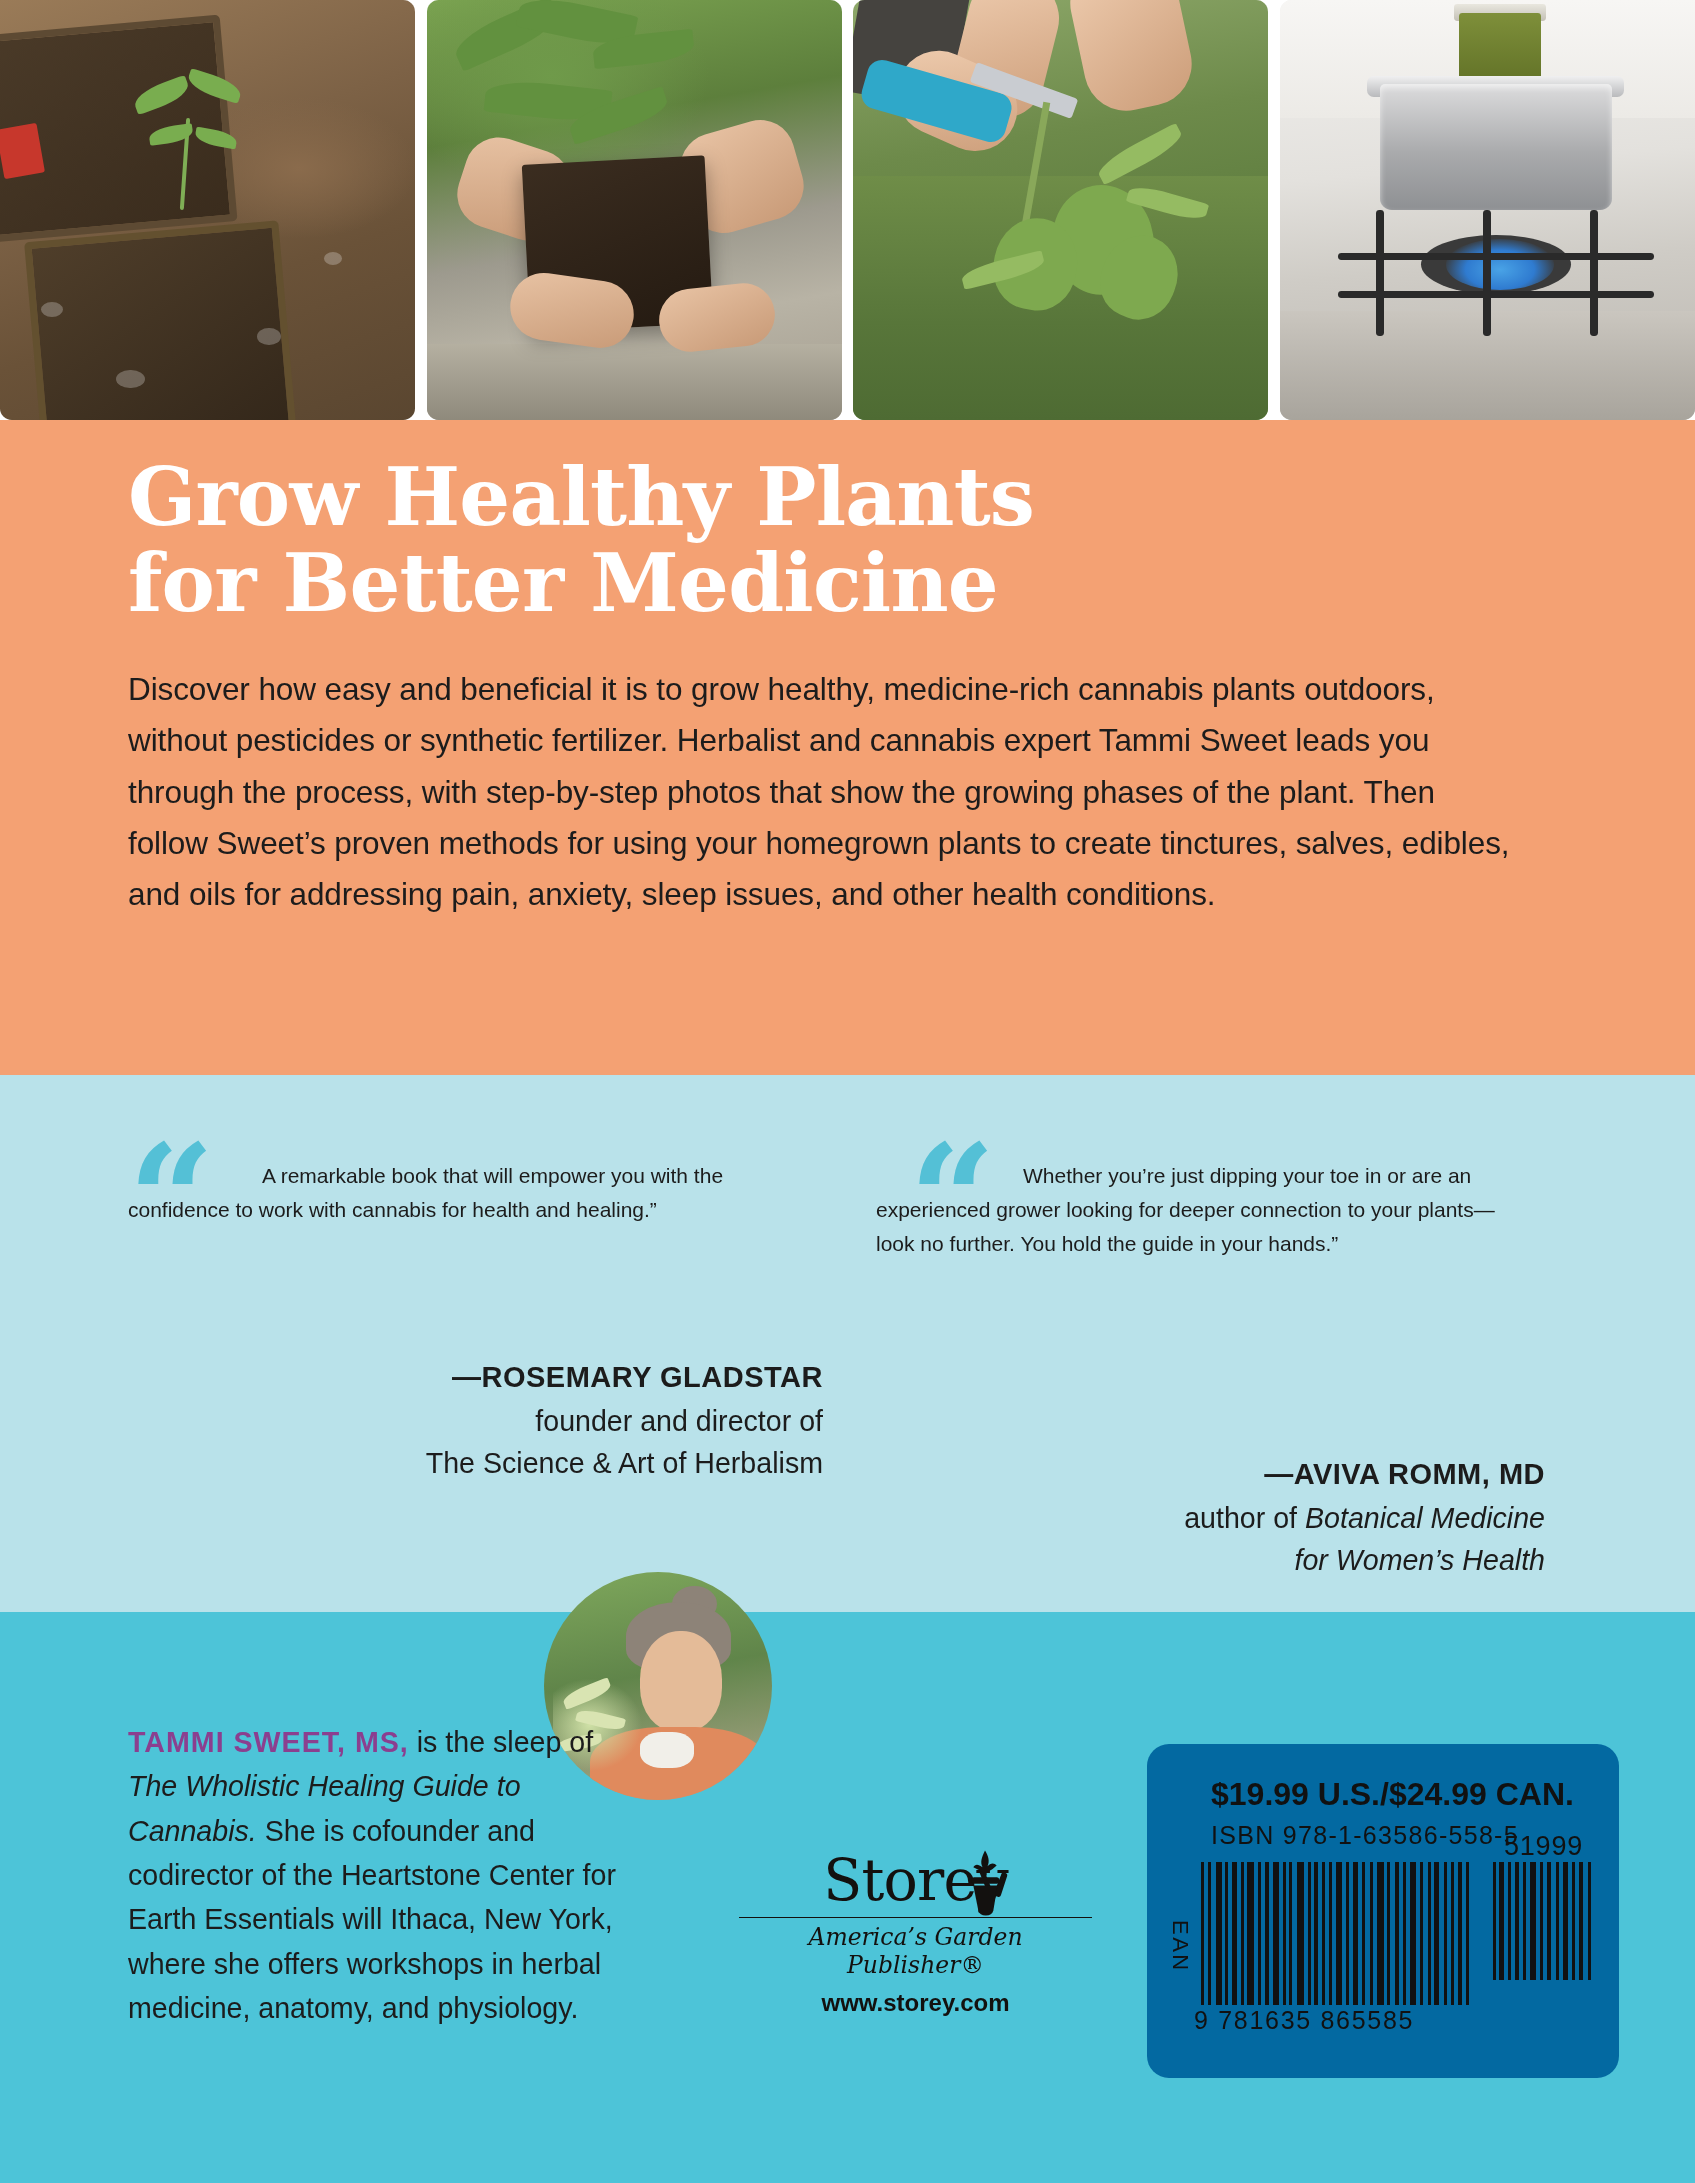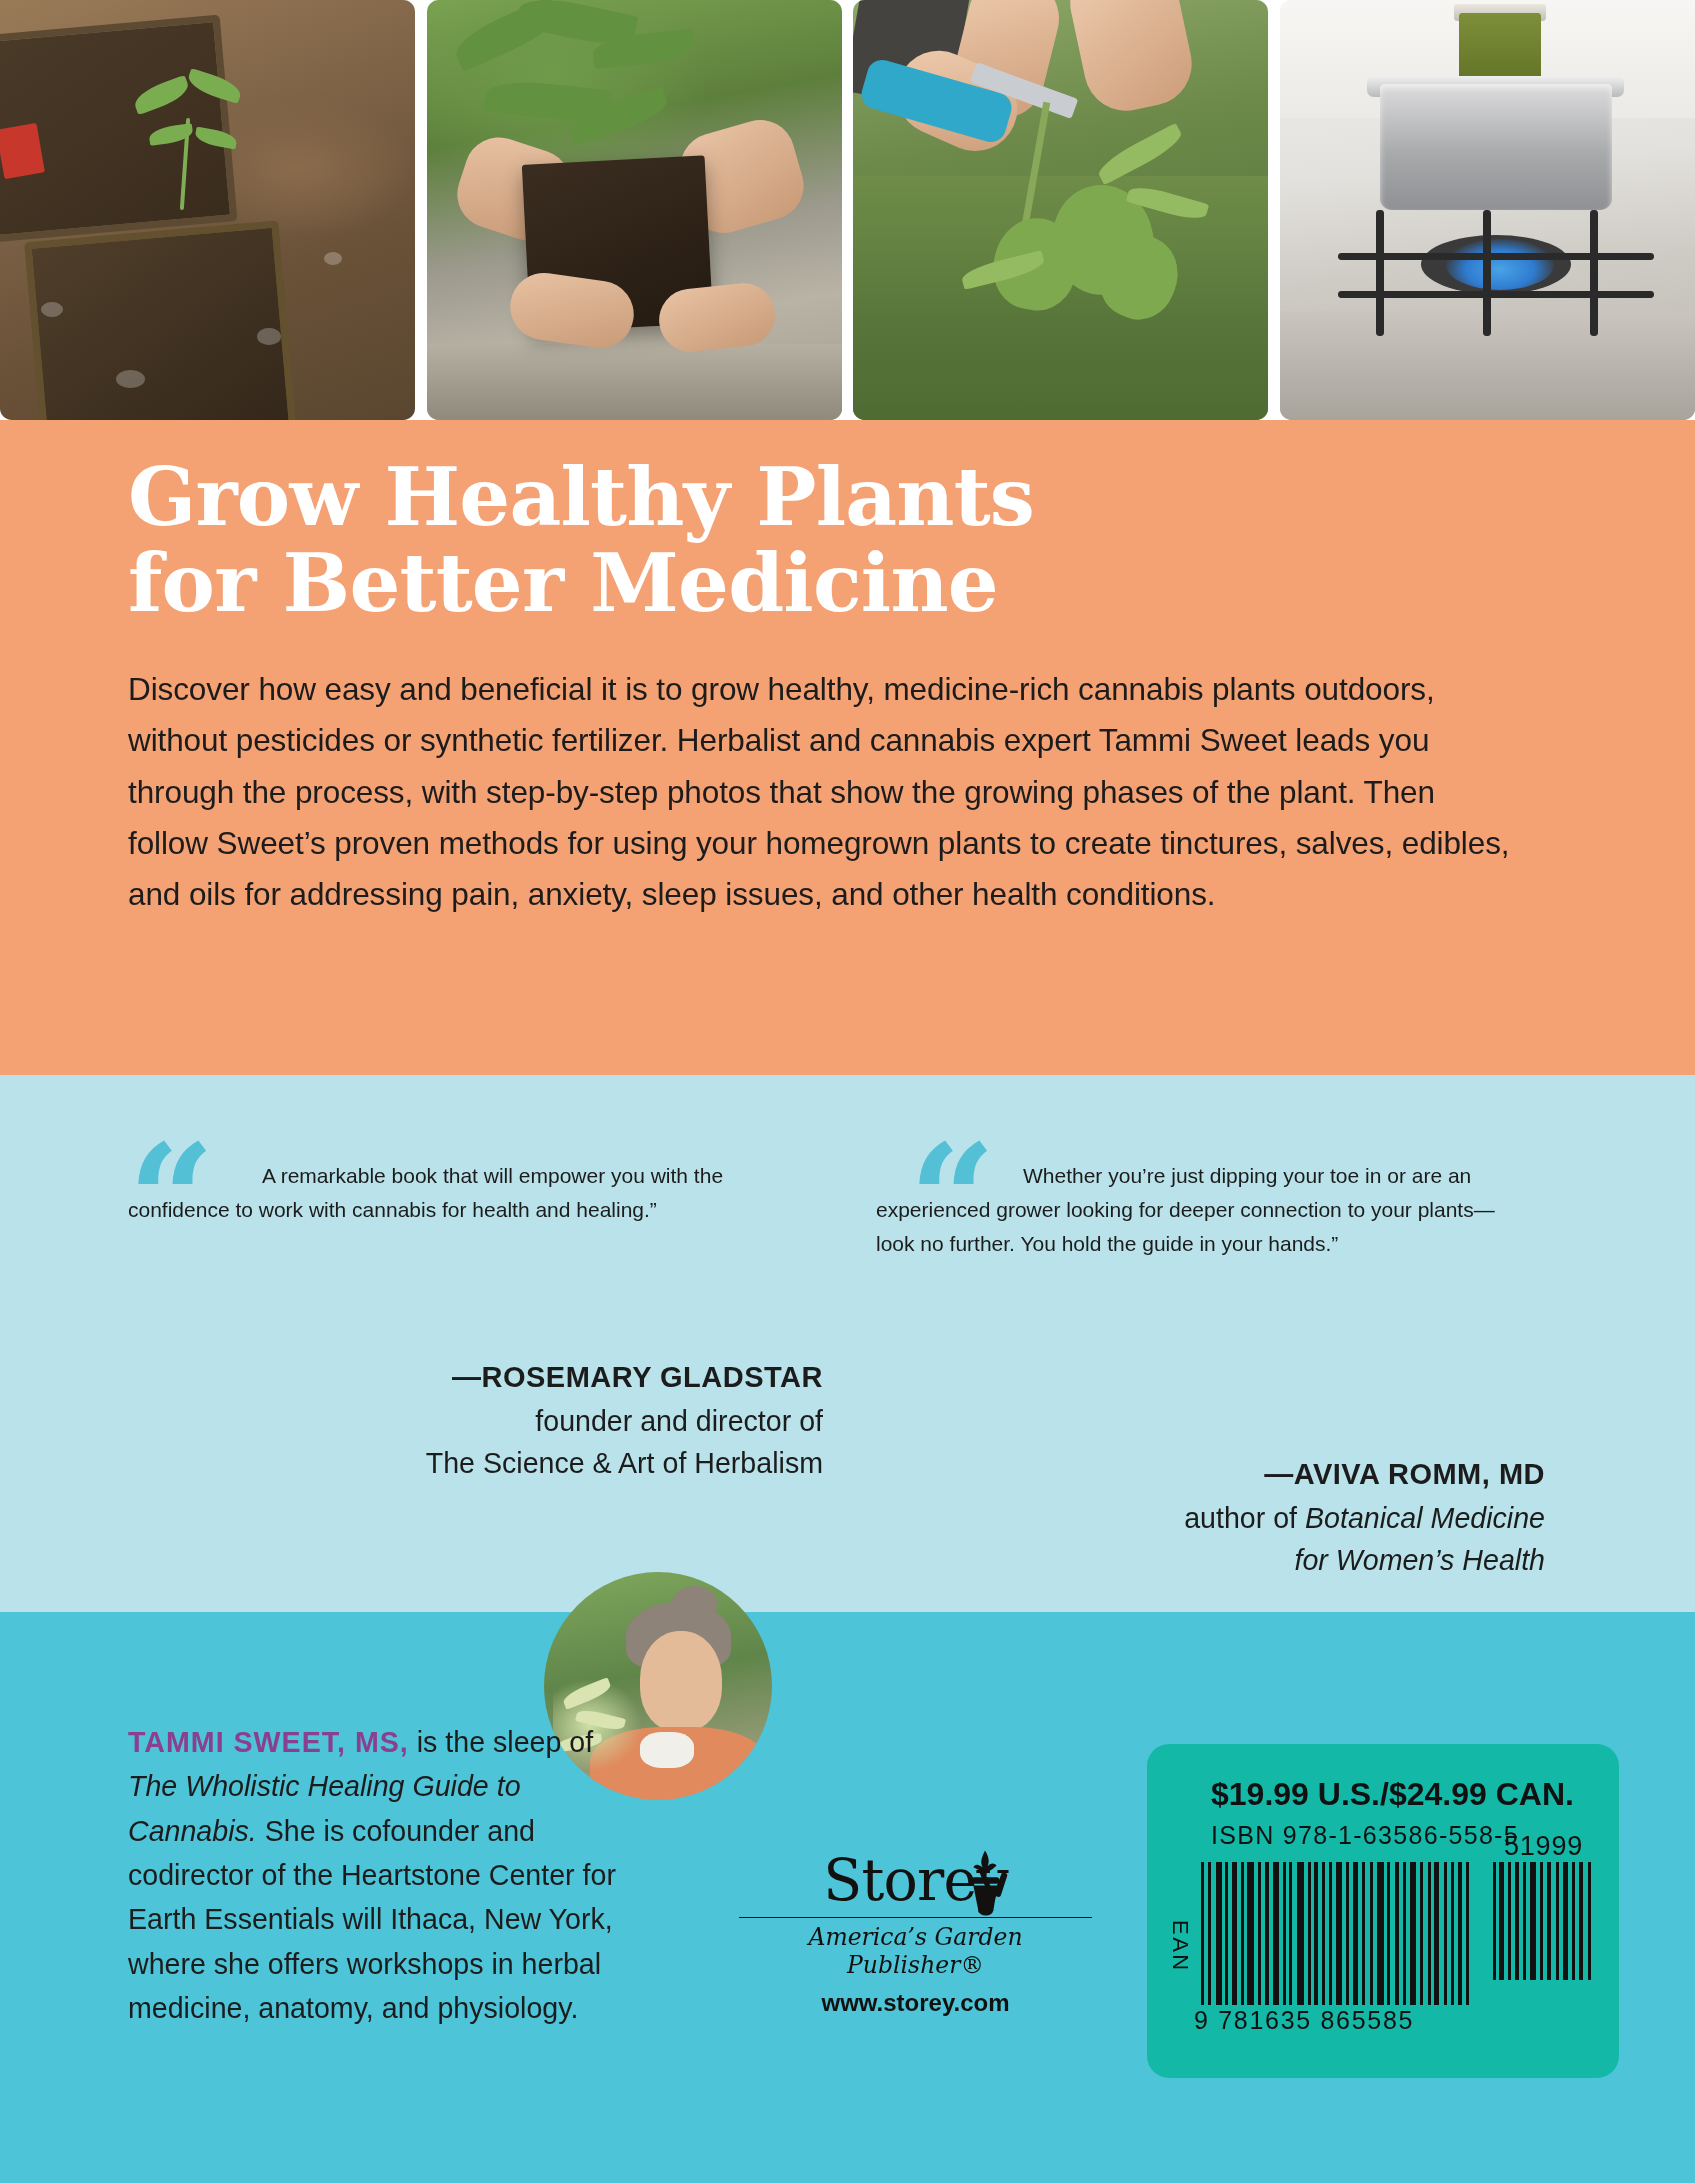--- a/index.html
+++ b/index.html
@@ -427,21 +427,21 @@
     position: absolute;
     right: -6.7px; top: -5px;
     width: 60px; height: 72px;
   }
 
   
   .barcode-card {
     position: absolute;
     left: 1147px; top: 1744px;
     width: 472px; height: 334px;
-    background: #14b8a6;
+    background: #0369a1;
     border-radius: 22px;
   }
   .price {
     position: absolute;
     left: 64px; top: 32px;
     font-family: "Liberation Sans", sans-serif;
     font-weight: bold;
     font-size: 32px;
     color: #111;
   }

